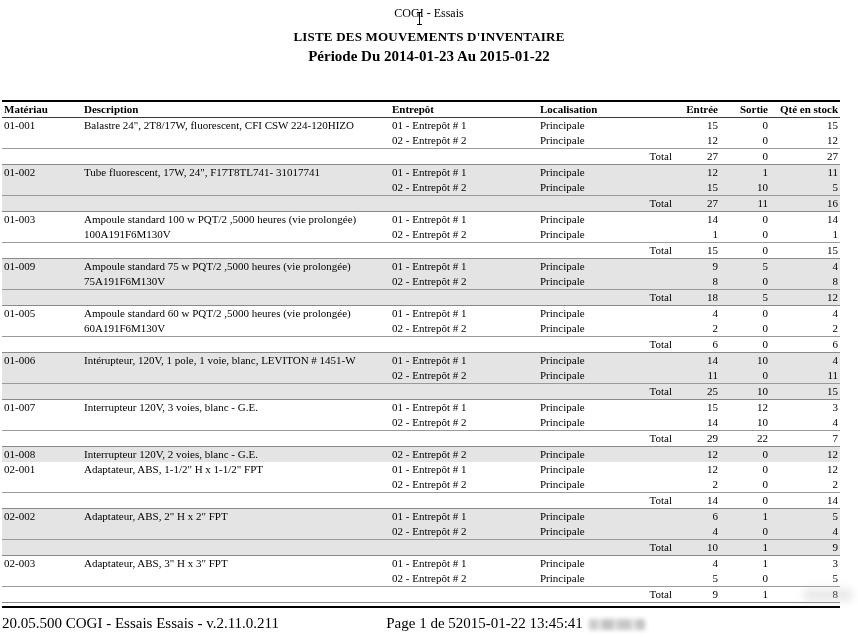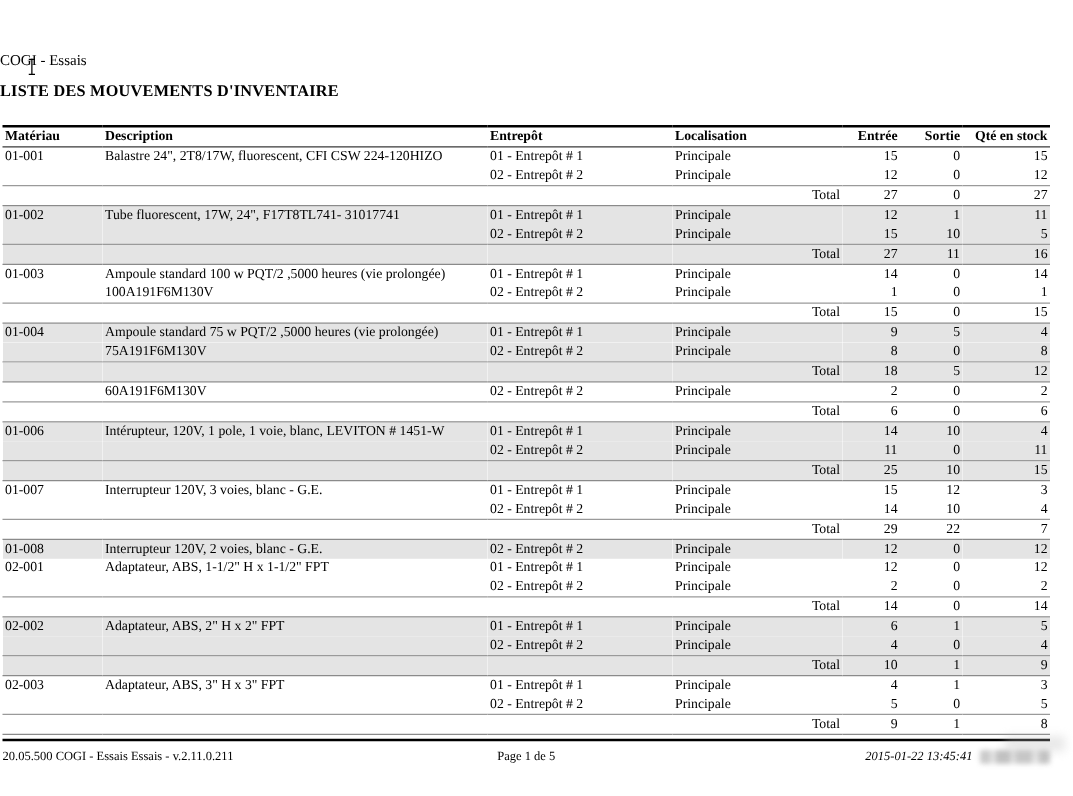--- a/index.html
+++ b/index.html
@@ -1,21 +1,21 @@
 <!DOCTYPE html>
 <html><head>
 <meta charset="utf-8">
 <style>
   html,body { margin:0; padding:0; }
   body {
     width:858px; height:637px; position:relative; overflow:hidden;
     background:#ffffff; color:#000;
     font-family:"Liberation Serif", "DejaVu Serif", serif;
   }
-  .titles { padding-top:14px; position:relative;margin-top:25px; }
+  .titles { text-align:center; padding-top:3px; position:relative; }
   .title-company { font-size:12px; position:relative; display:inline-block; }
   .title-report  { font-size:13px; font-weight:bold; margin-top:8px; letter-spacing:.2px; }
   .title-period  { font-size:15px; font-weight:bold; margin-top:3px; }
   .ibeam {
     position:absolute; left:calc(50% - 10px); top:6px; width:1px; height:13px;
     background:#000;
   }
   .ibeam::before, .ibeam::after {
     content:""; position:absolute; left:-2px; width:5px; height:1px; background:#000;
   }
@@ -32,45 +32,46 @@
   thead th { font-weight:bold; border-bottom:1px solid #3a3a3a; }
   .num { text-align:right; }
   tr.shaded td { background:#e4e4e4; }
   tr.total-row td { border-top:1px solid #9a9a9a; border-bottom:1px solid #8a8a8a; }
   .total-lbl { text-align:right; font-weight:normal; }
 
   .table-bottom-rule { height:0; border-top:2px solid #000; margin-top:3px; }
 
   .page-footer {
     display:flex; align-items:flex-start; margin-top:7px;
-    font-size:10px;
+    font-size:15px;
   }
   .pf-left  { flex:1; text-align:left; }
   .pf-center{ flex:0 0 auto; text-align:right; }
-  .pf-right { flex:1; text-align:right;font-style:italic; }
+  .pf-right { flex:1; text-align:left; }
   .redaction {
     display:inline-block; width:56px; height:11px; margin-left:6px;
     background:
       linear-gradient(90deg,#b9b9b9 0 8px,#d8d8d8 8px 13px,#adadad 13px 24px,#d2d2d2 24px 29px,#b5b5b5 29px 42px,#dcdcdc 42px 47px,#b0b0b0 47px 56px);
     filter:blur(2px); opacity:.75; vertical-align:middle; border-radius:2px;
   }
   .blur-artifact {
     position:absolute; right:6px; bottom:36px; width:48px; height:12px;
     background:#bdbdbd; filter:blur(4px); opacity:.35; pointer-events:none;
   }
 </style>
 </head>
 <body>
 
 <div class="titles">
   <span class="title-company">
     <span>COGI - Essais</span>
     <span class="ibeam"></span>
   </span>
   <div class="title-report">LISTE DES MOUVEMENTS D'INVENTAIRE</div>
+  <div class="title-period">Période Du 2014-01-23 Au 2015-01-22</div>
 </div>
 
 <div class="report">
   <table>
     <colgroup>
       <col style="width:80px">
         <col style="width:308px">
         <col style="width:148px">
       <col style="width:90px">
         <col style="width:46px">
@@ -175,21 +176,21 @@
           <td></td>
           <td></td>
           <td></td>
           <td></td>
           <td class="total-lbl">Total</td>
           <td class="num">15</td>
           <td class="num">0</td>
           <td class="num">15</td>
         </tr>
         <tr class="shaded">
-          <td>01-004</td>
+          <td>01-009</td>
           <td>Ampoule standard 75 w PQT/2 ,5000 heures (vie prolongée)</td>
           <td>01 - Entrepôt # 1</td>
           <td>Principale</td>
           <td></td>
           <td class="num">9</td>
           <td class="num">5</td>
           <td class="num">4</td>
         </tr>
         <tr class="shaded">
           <td></td>
@@ -203,20 +204,30 @@
         </tr>
         <tr class="total-row shaded">
           <td></td>
           <td></td>
           <td></td>
           <td></td>
           <td class="total-lbl">Total</td>
           <td class="num">18</td>
           <td class="num">5</td>
           <td class="num">12</td>
+        </tr>
+        <tr>
+          <td>01-005</td>
+          <td>Ampoule standard 60 w PQT/2 ,5000 heures (vie prolongée)</td>
+          <td>01 - Entrepôt # 1</td>
+          <td>Principale</td>
+          <td></td>
+          <td class="num">4</td>
+          <td class="num">0</td>
+          <td class="num">4</td>
         </tr>
         <tr>
           <td></td>
           <td>60A191F6M130V</td>
           <td>02 - Entrepôt # 2</td>
           <td>Principale</td>
           <td></td>
           <td class="num">2</td>
           <td class="num">0</td>
           <td class="num">2</td>

